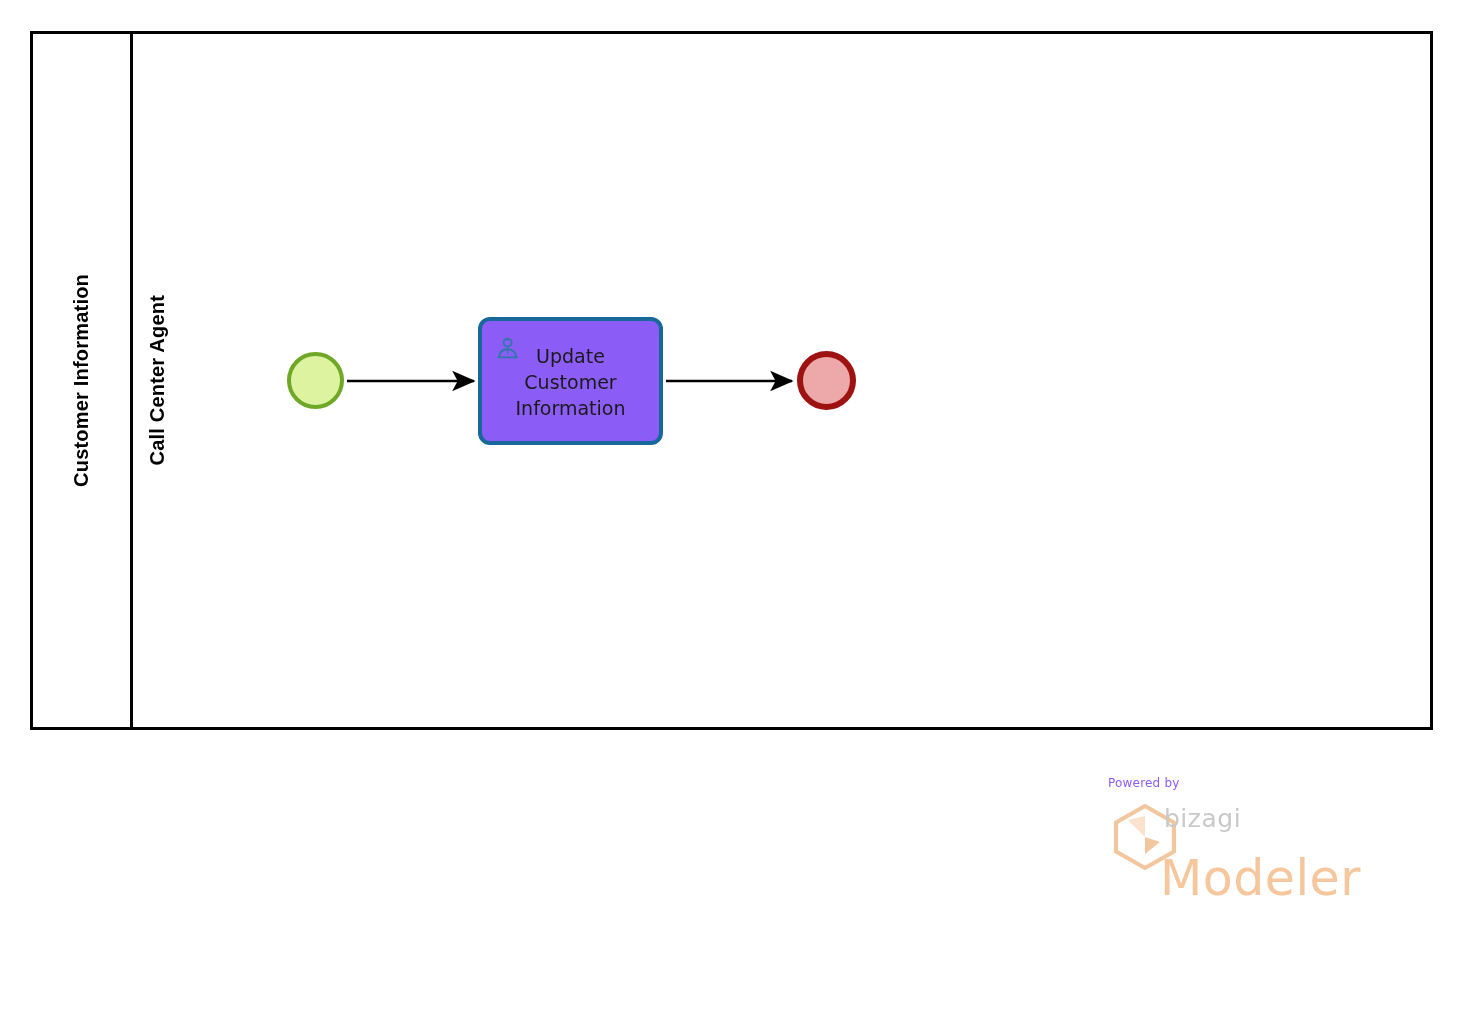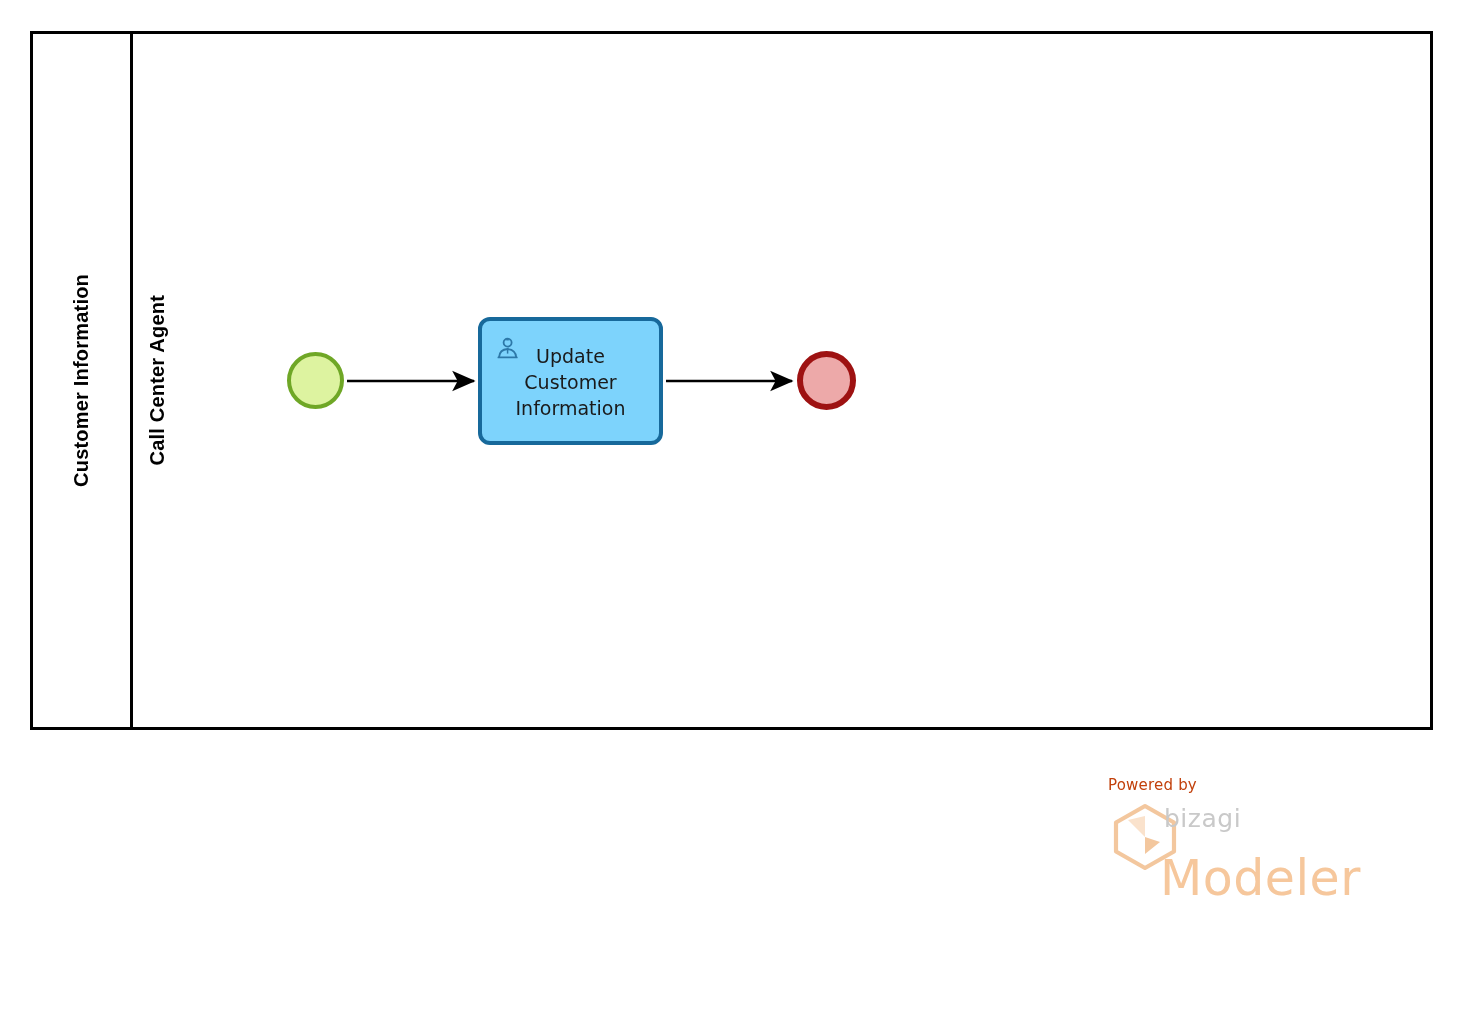--- a/index.html
+++ b/index.html
@@ -119,21 +119,21 @@
     border: 6px solid #9E1212;
   }
 
   
   .task {
     position: absolute;
     left: 478px;
     top: 317px;
     width: 185px;
     height: 128px;
-    background: #7dd3fc;
+    background: #8b5cf6;
     border: 4px solid #17699B;
     border-radius: 12px;
     box-sizing: border-box;
   }
   .task-icon {
     position: absolute;
     left: 13px;
     top: 15px;
     width: 26px;
     height: 26px;
@@ -166,22 +166,22 @@
     position: absolute;
     left: 1108px;
     top: 776px;
     width: 260px;
     height: 100px;
   }
   .powered-by {
     position: absolute;
     left: 0;
     top: 0;
-    font-size: 15px;
-    color: #c2410c;
+    font-size: 12px;
+    color: #8b5cf6;
     font-family: "DejaVu Sans", "Liberation Sans", sans-serif;
     letter-spacing: 0.2px;
   }
   .brand-logo {
     position: absolute;
     left: 0;
     top: 26px;
     width: 74px;
     height: 70px;
   }

